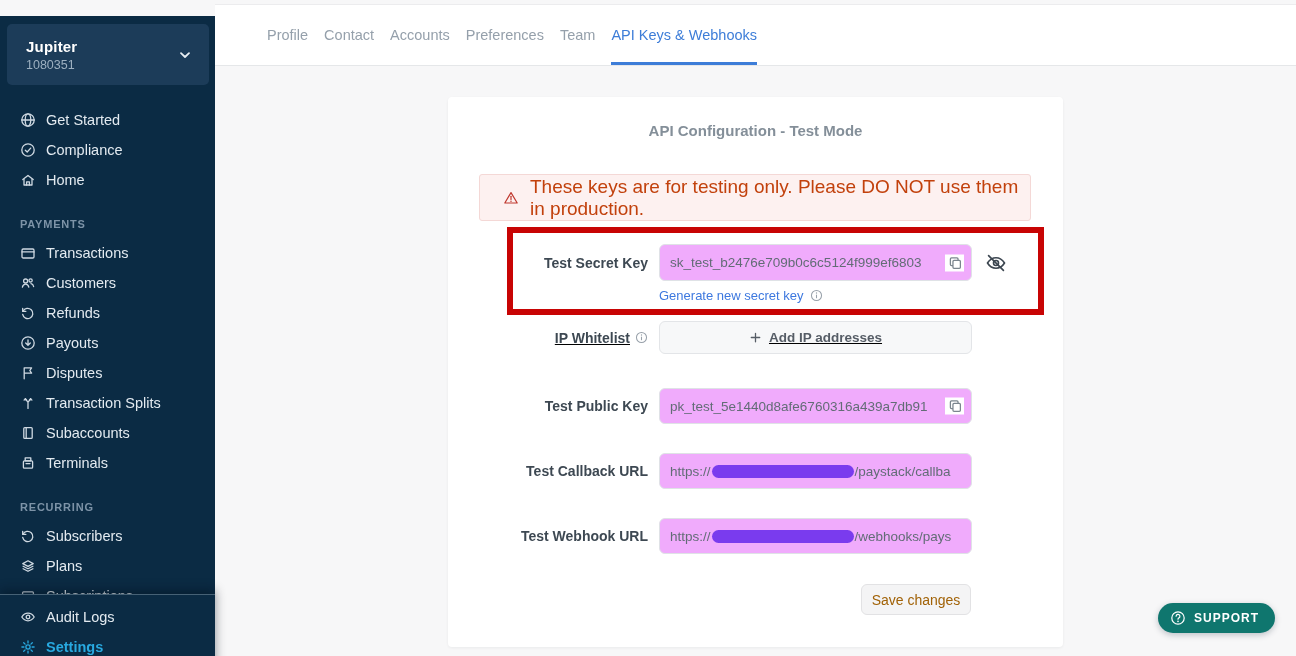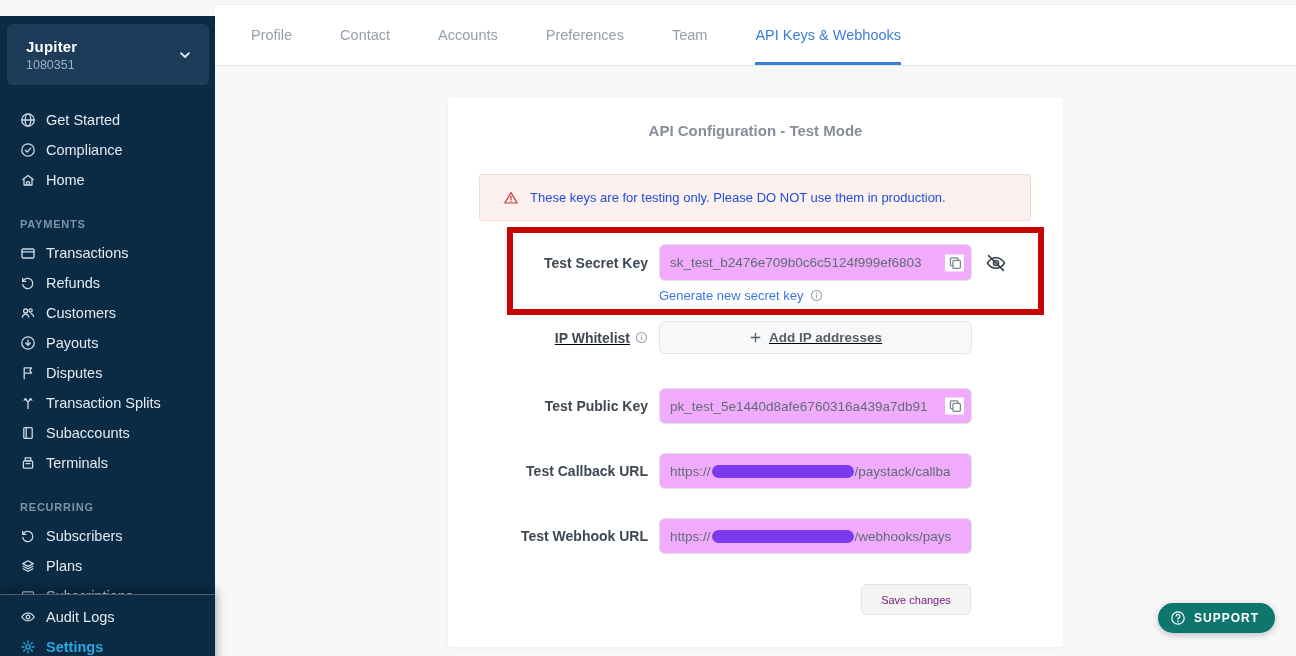--- a/index.html
+++ b/index.html
@@ -21,33 +21,33 @@
     font-size:14.5px; cursor:pointer; }
   .nav-item .ico { width:16px; height:16px; margin-right:10px; display:flex; align-items:center; color:#cfd9e2; flex:none; }
   .nav-item.active { color:#28a9e0; font-weight:700; }
   .nav-item.active .ico { color:#28a9e0; }
   .sidebar-footer { position:absolute; left:0; bottom:0; width:215px; height:78px; background:#0b2b44;
     border-top:1px solid rgba(226,237,245,.28); box-shadow:0 -4px 10px rgba(2,16,28,.45); padding-top:7px; }
 
   
   .main { position:absolute; left:215px; top:0; right:0; height:656px; }
   .tabbar { margin-top:4px; height:62px; background:#ffffff; border-top:1px solid #ececee;
-    border-bottom:1px solid #e5e7e9; display:flex; align-items:stretch; padding-left:36px; column-gap:48px; }
+    border-bottom:1px solid #e5e7e9; display:flex; align-items:stretch; padding-left:52px; column-gap:16px; }
   .tab { display:flex; align-items:center; font-size:14.5px; color:#95a0ab; cursor:pointer; }
   .tab.active { color:#3d7dd8; box-shadow:inset 0 -3px 0 #3d7dd8; }
 
   
   .card { position:absolute; left:233px; top:97px; width:615px; height:550px; background:#ffffff;
     border-radius:4px; box-shadow:0 1px 3px rgba(20,30,40,.06); }
   .card-title { position:absolute; top:25px; left:0; width:100%; text-align:center;
     color:#848f99; font-size:15px; font-weight:700; }
   .warning-box { position:absolute; left:31px; top:77px; width:552px; height:47px; background:#fdf1f0;
     border:1px solid #f4d8d6; border-radius:3px; display:flex; align-items:center; padding-left:23px; }
   .warning-box .ico { color:#c0392f; display:flex; margin-right:11px; }
-  .warning-text { color:#1d4ed8; font-size:13px; }
+  .warning-text { color:#c2410c; font-size:19px; }
 
   .form-row { position:absolute; left:0; width:100%; display:flex; }
   .f-label { width:211px; padding-right:11px; text-align:right; color:#3d4852; font-size:14px;
     font-weight:700; display:flex; align-items:center; justify-content:flex-end; gap:5px; }
   .f-field { margin-left:0; width:313px; position:relative; }
   .input-box { width:313px; background:#f0abfc; border:1px solid #dfe2e6; border-radius:6px;
     display:flex; align-items:center; padding:0 10px; position:relative; overflow:hidden; }
   .input-text { color:#626c76; font-size:13.5px; white-space:nowrap; overflow:hidden; flex:1; }
   .copy-btn { position:absolute; right:7px; top:50%; transform:translateY(-50%); color:#7b858e;
     background:#ffffff; display:flex; cursor:pointer; padding-left:2px; }
@@ -56,21 +56,21 @@
   .gen-link { color:#3d78df; font-size:13px; cursor:pointer; }
   .info-ico { color:#98a1aa; display:flex; cursor:pointer; }
   .add-ip-btn { width:313px; height:33px; background:#f7f8f9; border:1px solid #e3e5e8; border-radius:6px;
     display:flex; align-items:center; justify-content:center; gap:7px; color:#565d66; font-size:13.5px;
     font-weight:700; cursor:pointer; }
   .eye-off { position:absolute; left:537px; top:155px; width:22px; height:22px; color:#3c4650;
     display:flex; cursor:pointer; }
   .redaction { display:inline-block; vertical-align:-2px; width:142px; height:13px; background:#7a3bee;
     border-radius:7px; margin:0 1px; }
   .save-btn { position:absolute; left:413px; top:487px; width:110px; height:31px; background:#f4f4f5;
-    border:1px solid #e2e2e4; border-radius:6px; color:#701a75; font-size:11px; display:flex;
+    border:1px solid #e2e2e4; border-radius:6px; color:#a16207; font-size:14px; display:flex;
     align-items:center; justify-content:center; cursor:pointer; }
 
   
   .red-annotation { position:absolute; left:507px; top:227px; width:537px; height:88px;
     border:6px solid #c80404; z-index:40; pointer-events:none; }
   .support-pill { position:absolute; right:21px; bottom:23px; height:30px; padding:0 16px 0 12px;
     background:#0f766e; border-radius:16px; display:flex; align-items:center; gap:8px; z-index:50;
     cursor:pointer; box-shadow:0 2px 6px rgba(10,30,50,.25); }
   .support-pill .ico { color:#ffffff; display:flex; }
   .support-label { color:#ffffff; font-size:12px; font-weight:700; letter-spacing:1px; }
@@ -128,36 +128,36 @@
           <svg width="16" height="16" viewBox="0 0 16 16" fill="none" stroke="currentColor" stroke-width="1.3" stroke-linecap="round" stroke-linejoin="round">
             <rect x="2" y="4" width="12" height="9" rx="1.2"></rect>
             <path d="M2 6.9h12"></path>
           </svg>
         </span>
         <span>Transactions</span>
       </div>
       <div class="nav-item">
         <span class="ico">
           <svg width="16" height="16" viewBox="0 0 16 16" fill="none" stroke="currentColor" stroke-width="1.3" stroke-linecap="round" stroke-linejoin="round">
-            <path d="M3.1 6.3a5.1 5.1 0 1 1-.4 3.1"></path>
-            <path d="M2.7 3.3v3.1h3.1"></path>
-          </svg>
-        </span>
-        <span>Refunds</span>
-      </div>
-      <div class="nav-item">
-        <span class="ico">
-          <svg width="16" height="16" viewBox="0 0 16 16" fill="none" stroke="currentColor" stroke-width="1.3" stroke-linecap="round" stroke-linejoin="round">
             <circle cx="5.6" cy="6" r="2"></circle>
             <path d="M2.4 12.2c.4-2 1.7-3.1 3.2-3.1s2.8 1.1 3.2 3.1"></path>
             <circle cx="10.6" cy="5.4" r="1.6"></circle>
             <path d="M11 8.6c1.4.2 2.3 1.2 2.6 2.9"></path>
           </svg>
         </span>
         <span>Customers</span>
+      </div>
+      <div class="nav-item">
+        <span class="ico">
+          <svg width="16" height="16" viewBox="0 0 16 16" fill="none" stroke="currentColor" stroke-width="1.3" stroke-linecap="round" stroke-linejoin="round">
+            <path d="M3.1 6.3a5.1 5.1 0 1 1-.4 3.1"></path>
+            <path d="M2.7 3.3v3.1h3.1"></path>
+          </svg>
+        </span>
+        <span>Refunds</span>
       </div>
       <div class="nav-item">
         <span class="ico">
           <svg width="16" height="16" viewBox="0 0 16 16" fill="none" stroke="currentColor" stroke-width="1.3" stroke-linecap="round" stroke-linejoin="round">
             <circle cx="8" cy="8" r="6.2"></circle>
             <path d="M8 4.8v5.2M5.7 8 8 10.3 10.3 8"></path>
           </svg>
         </span>
         <span>Payouts</span>
       </div>

